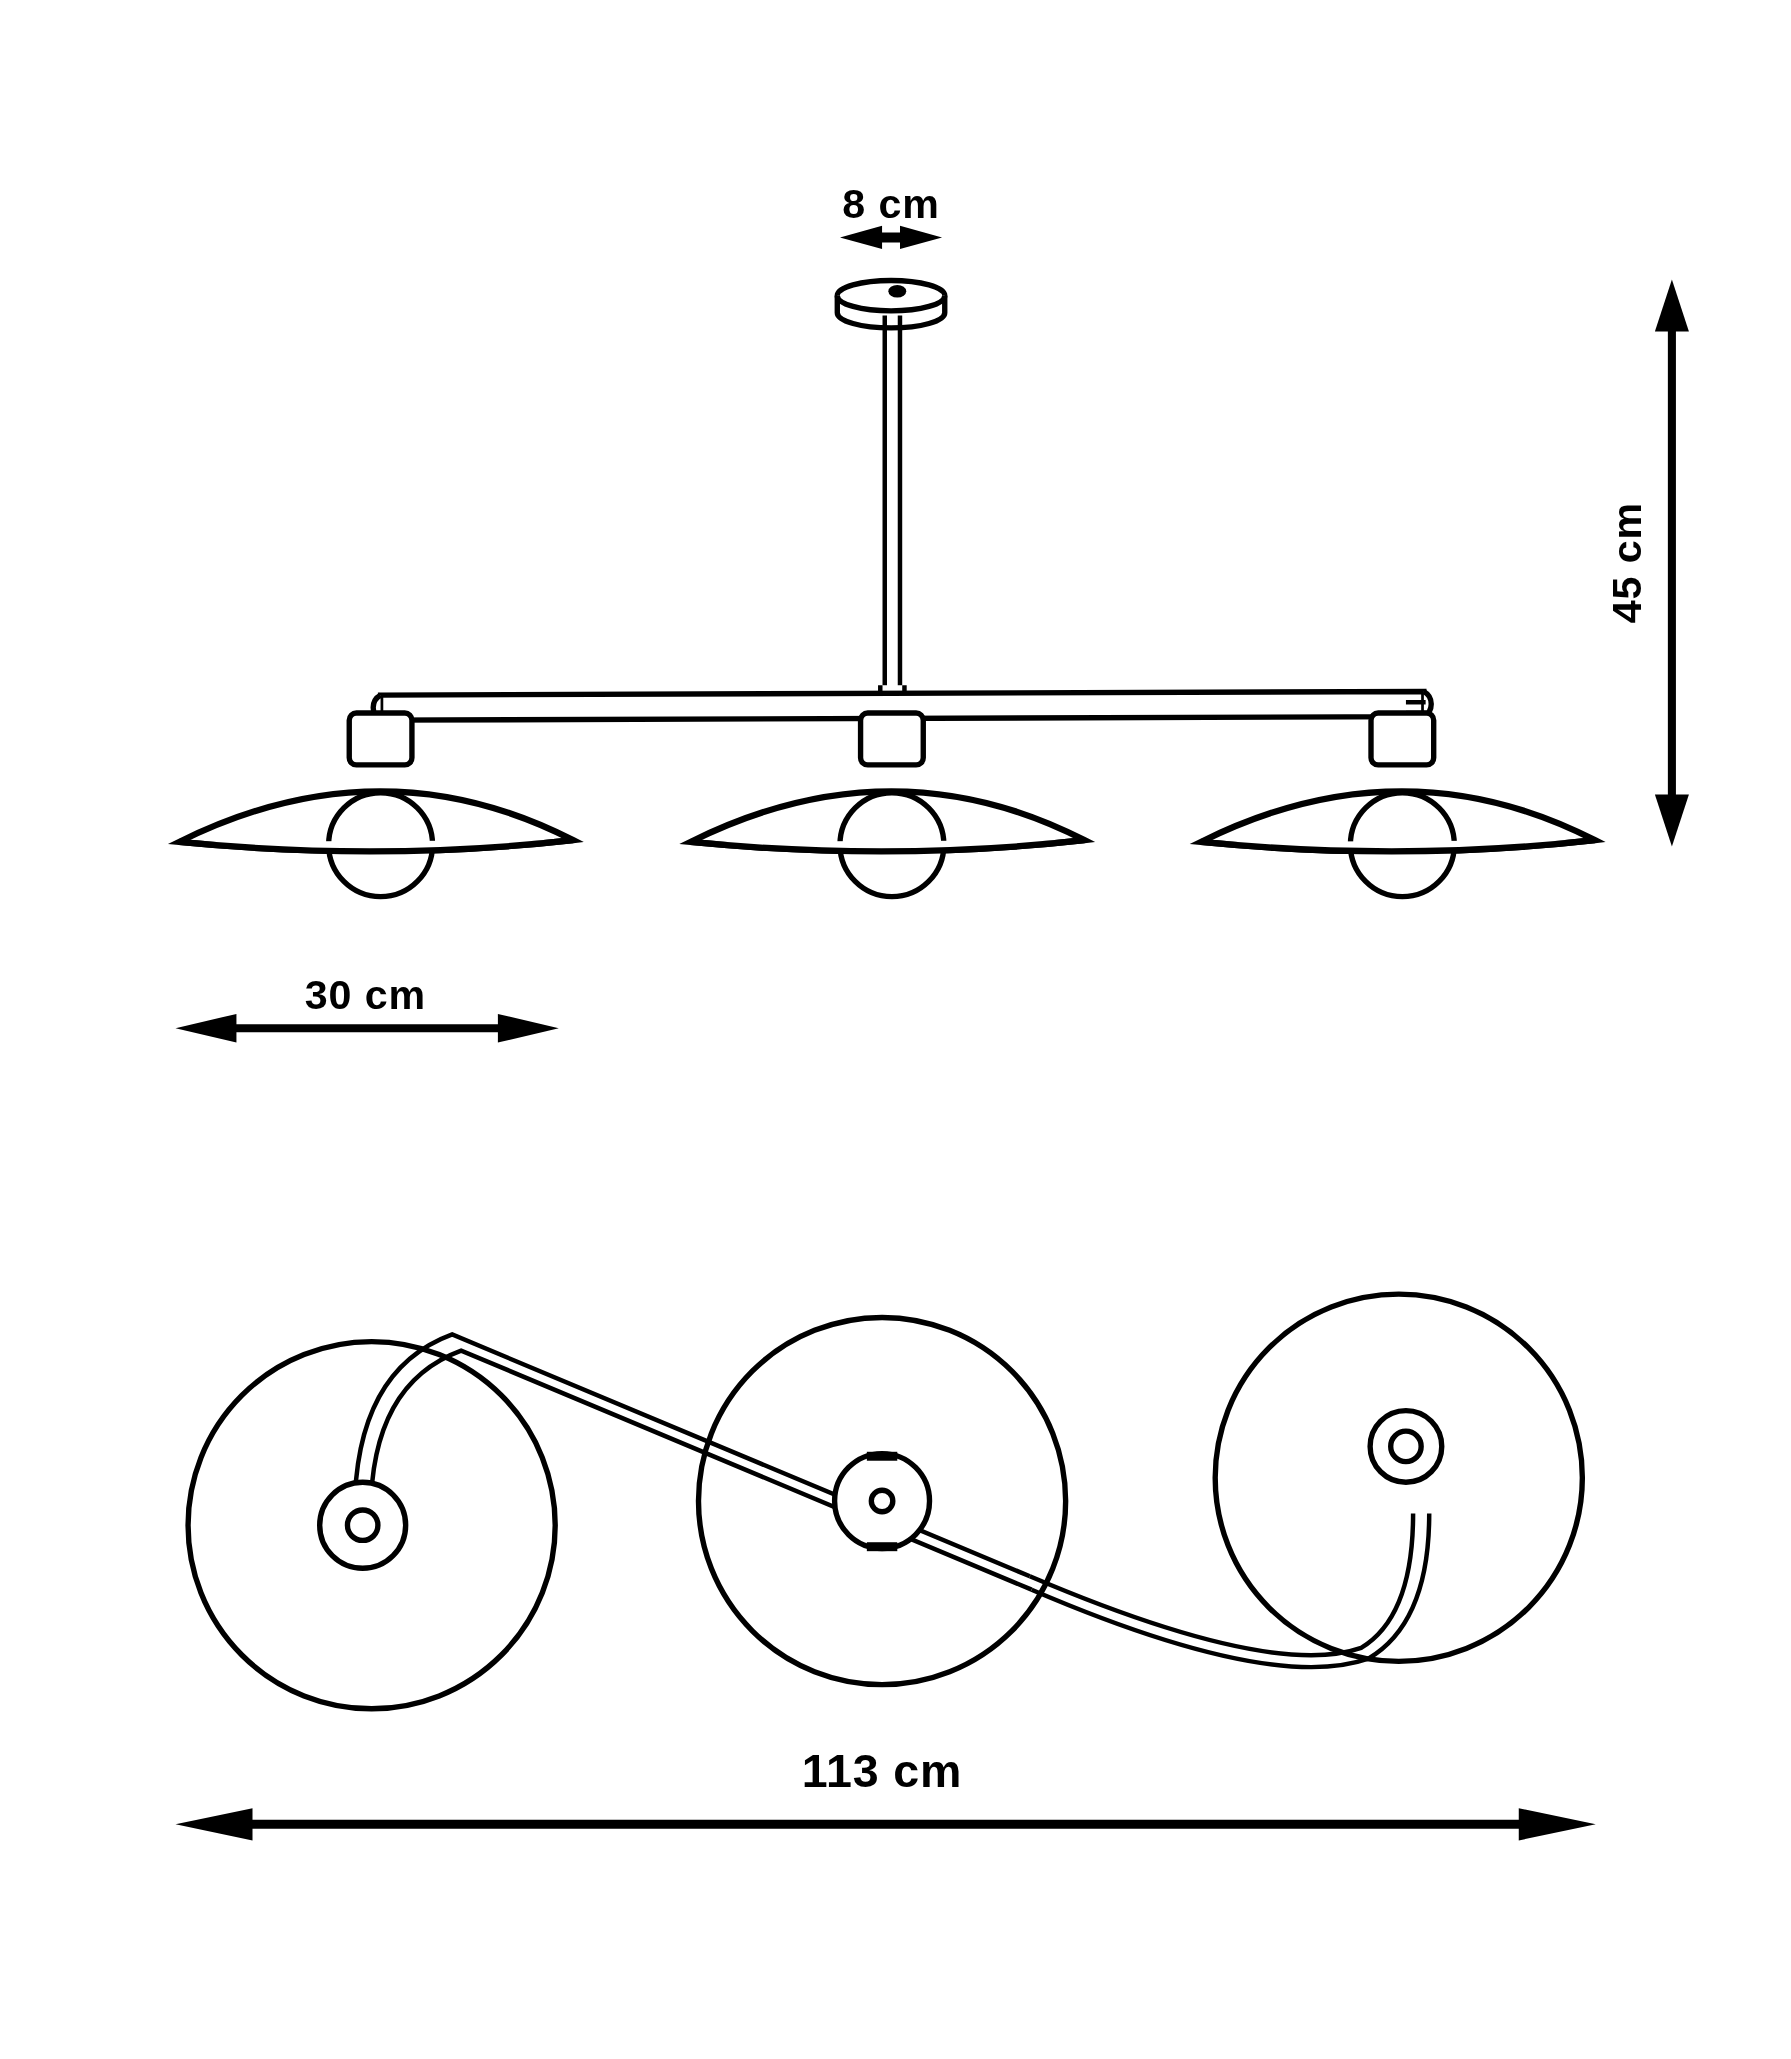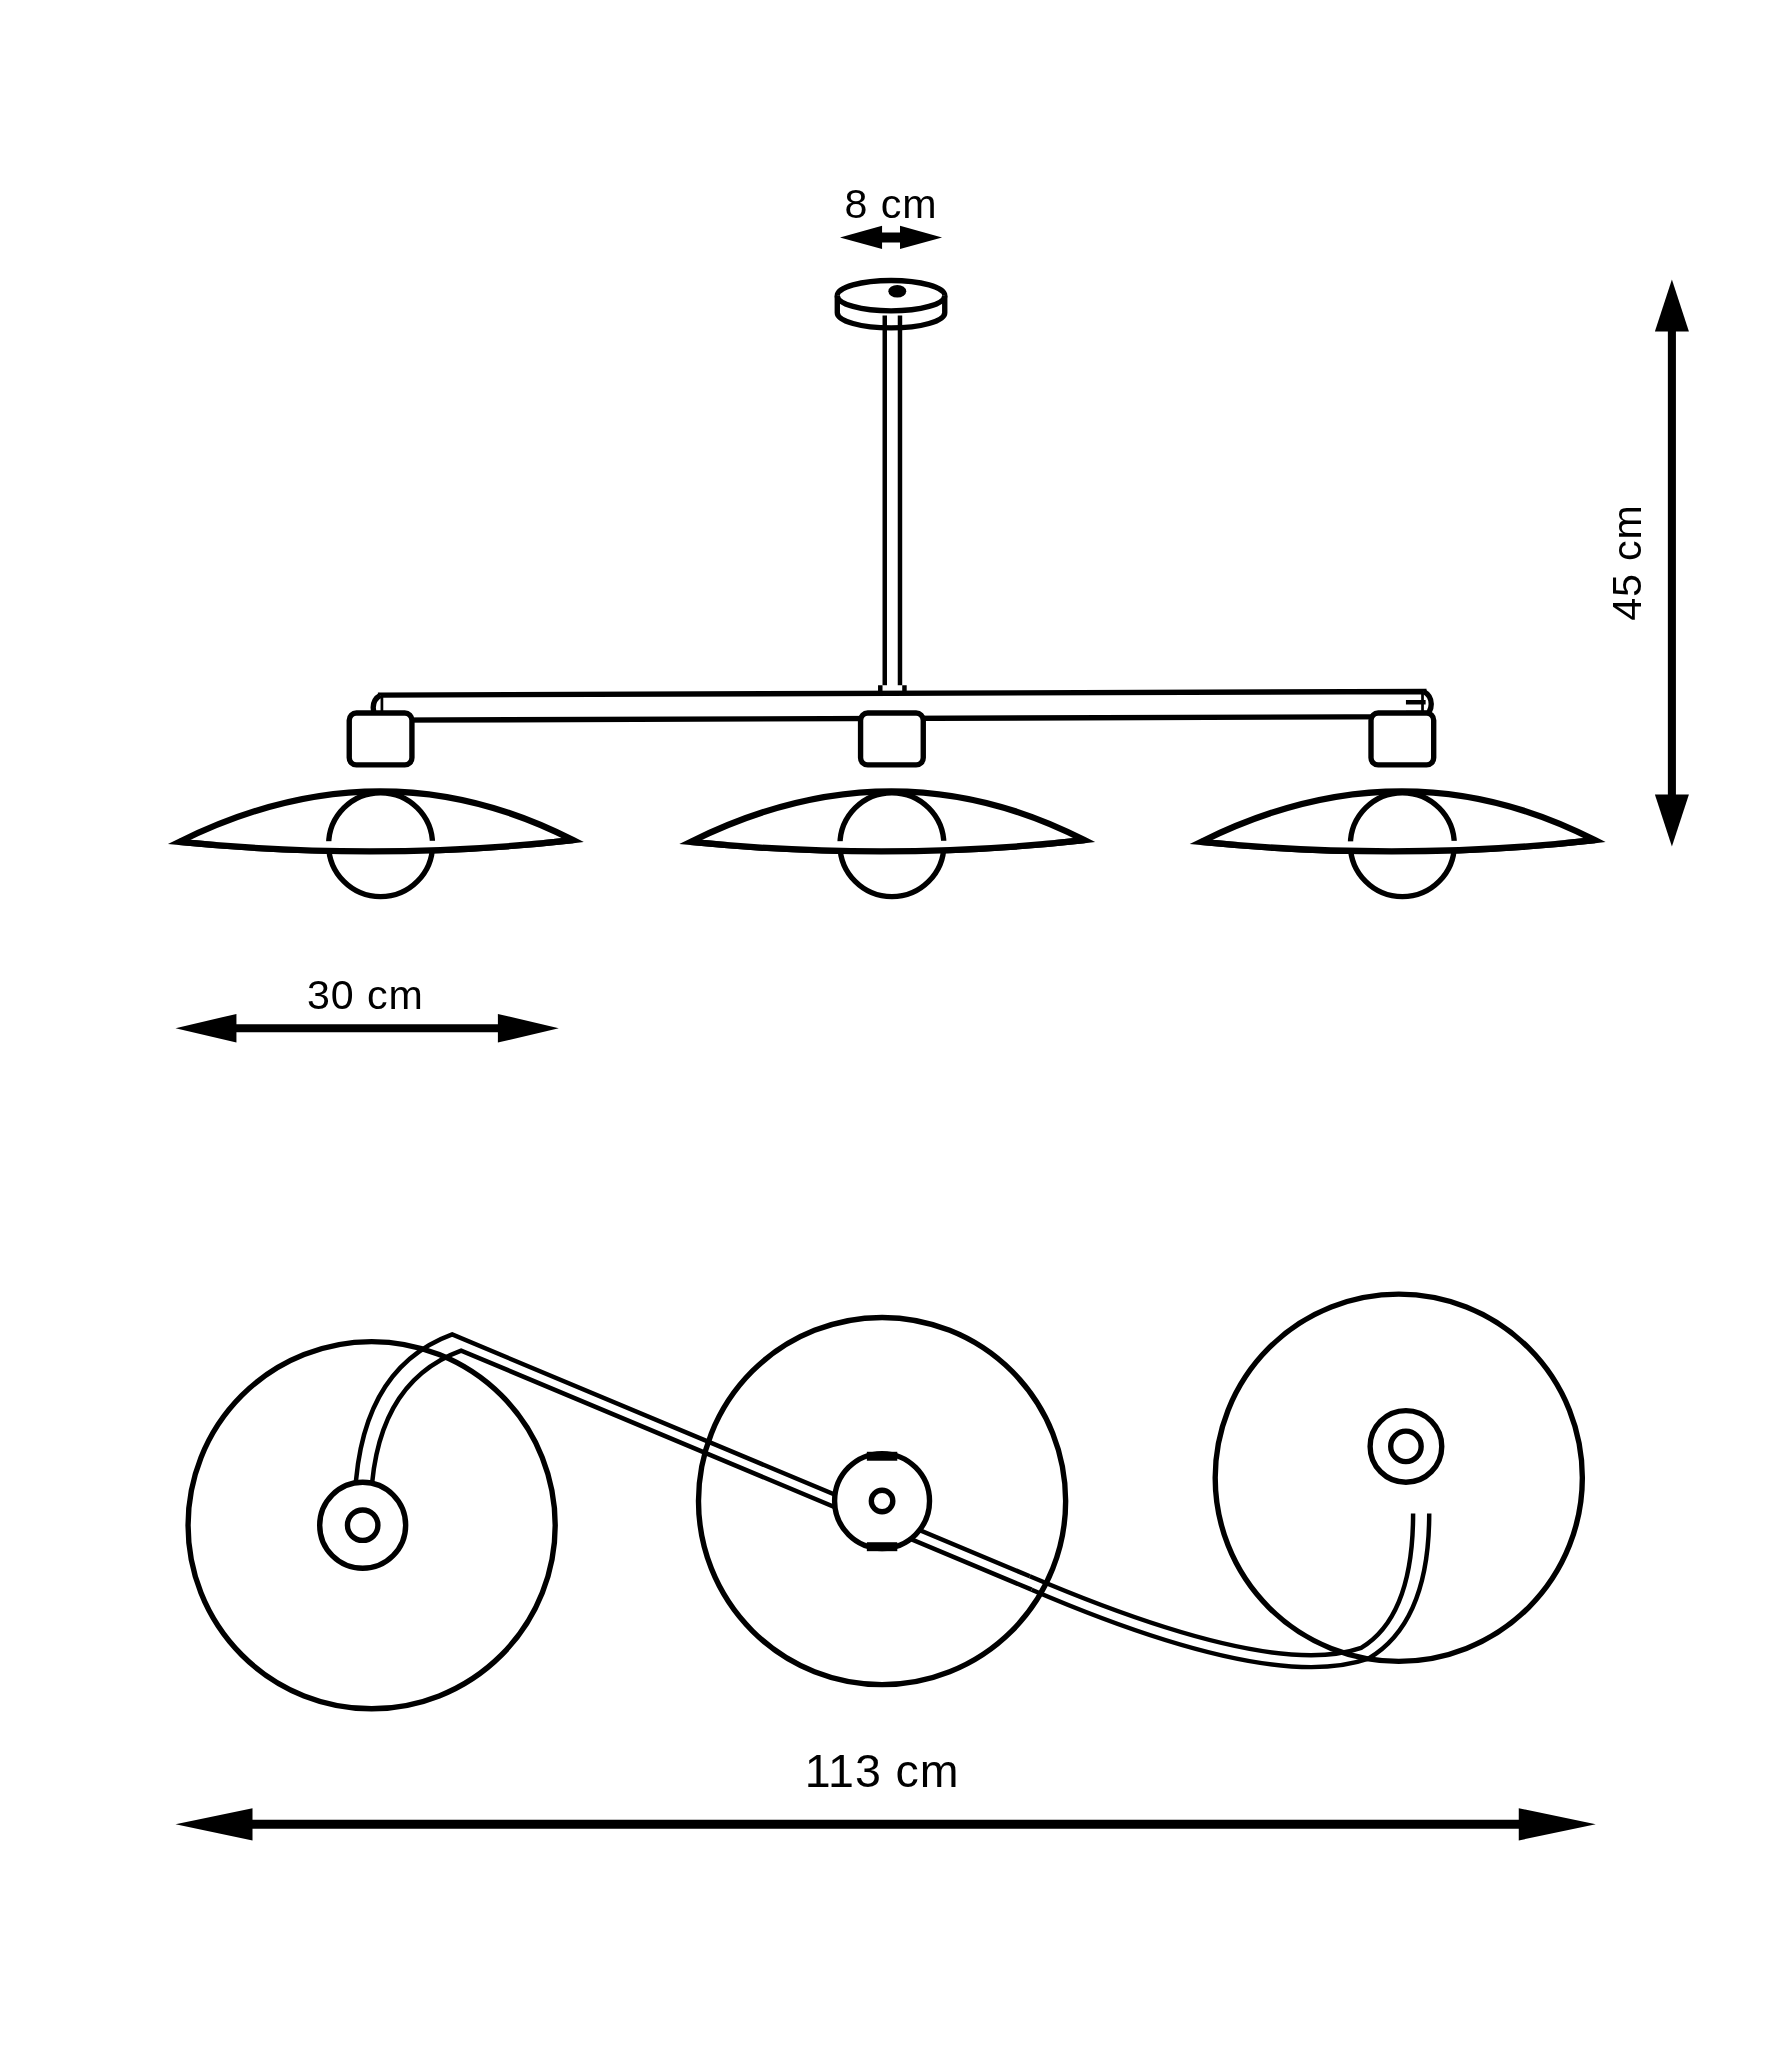--- a/index.html
+++ b/index.html
@@ -13,20 +13,21 @@
     font-family: "Liberation Sans", sans-serif;
     position: relative;
     overflow: hidden;
   }
   #sheet {
     position: absolute;
     top: 0;
     left: 0;
     width: 1791px;
     height: 2060px;
+    font-weight: bold;
   }
   svg {
     display: block;
   }
   .dim-text {
     font-family: "Liberation Sans", sans-serif;
     font-size: 46px;
     fill: #000000;
     letter-spacing: 1px;
   }

